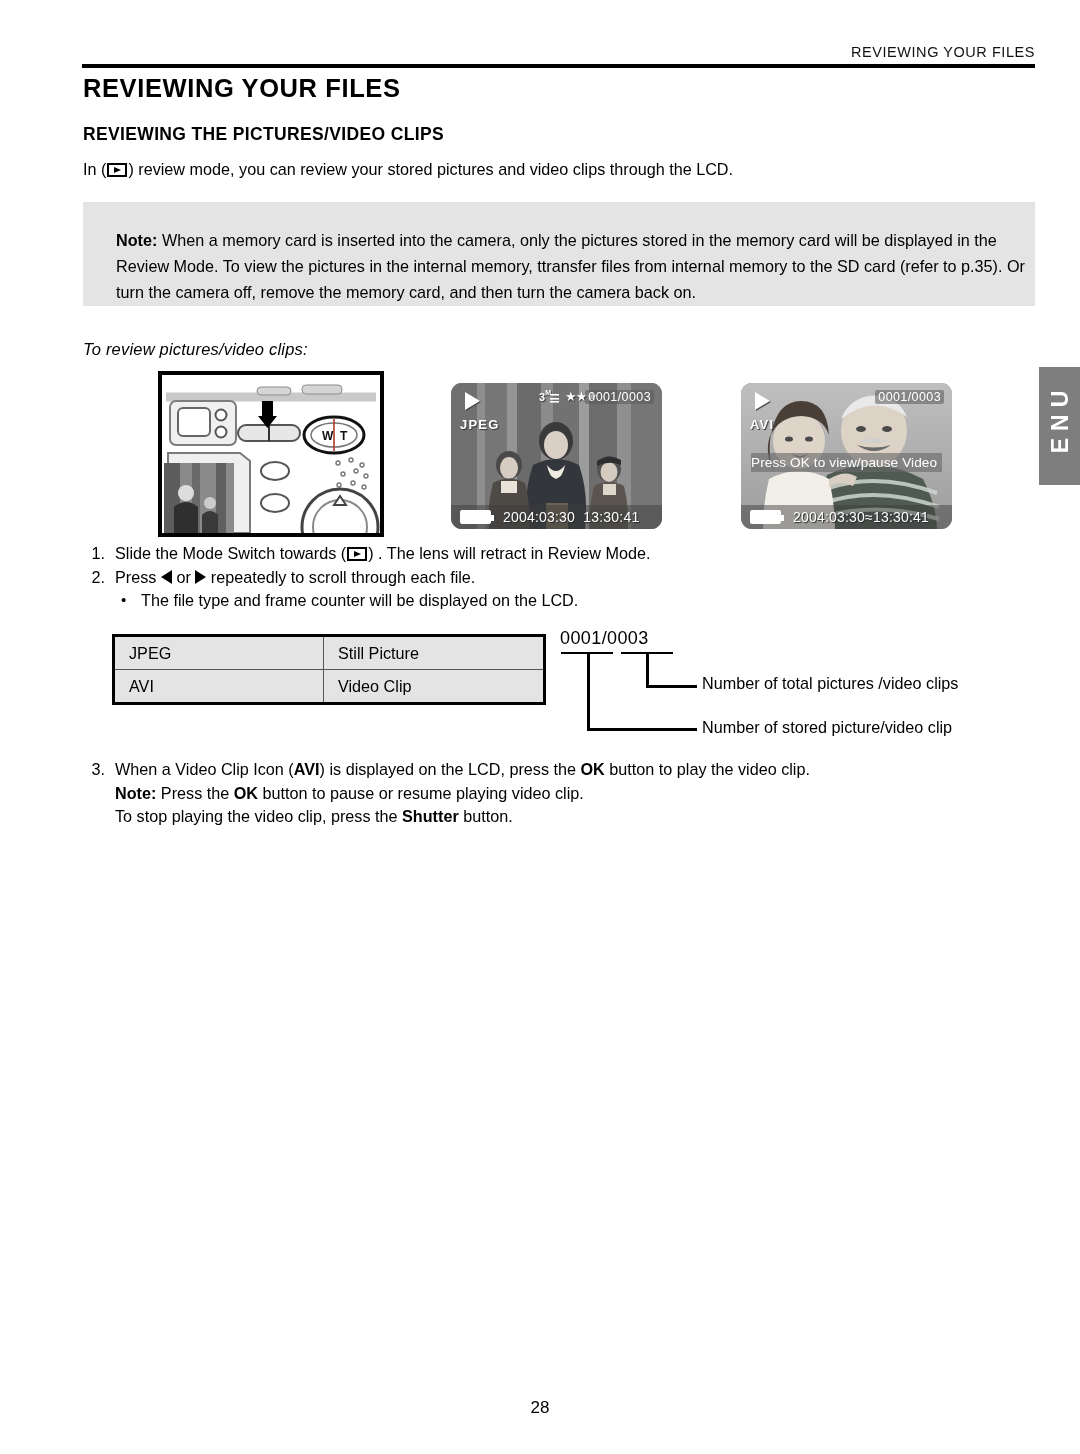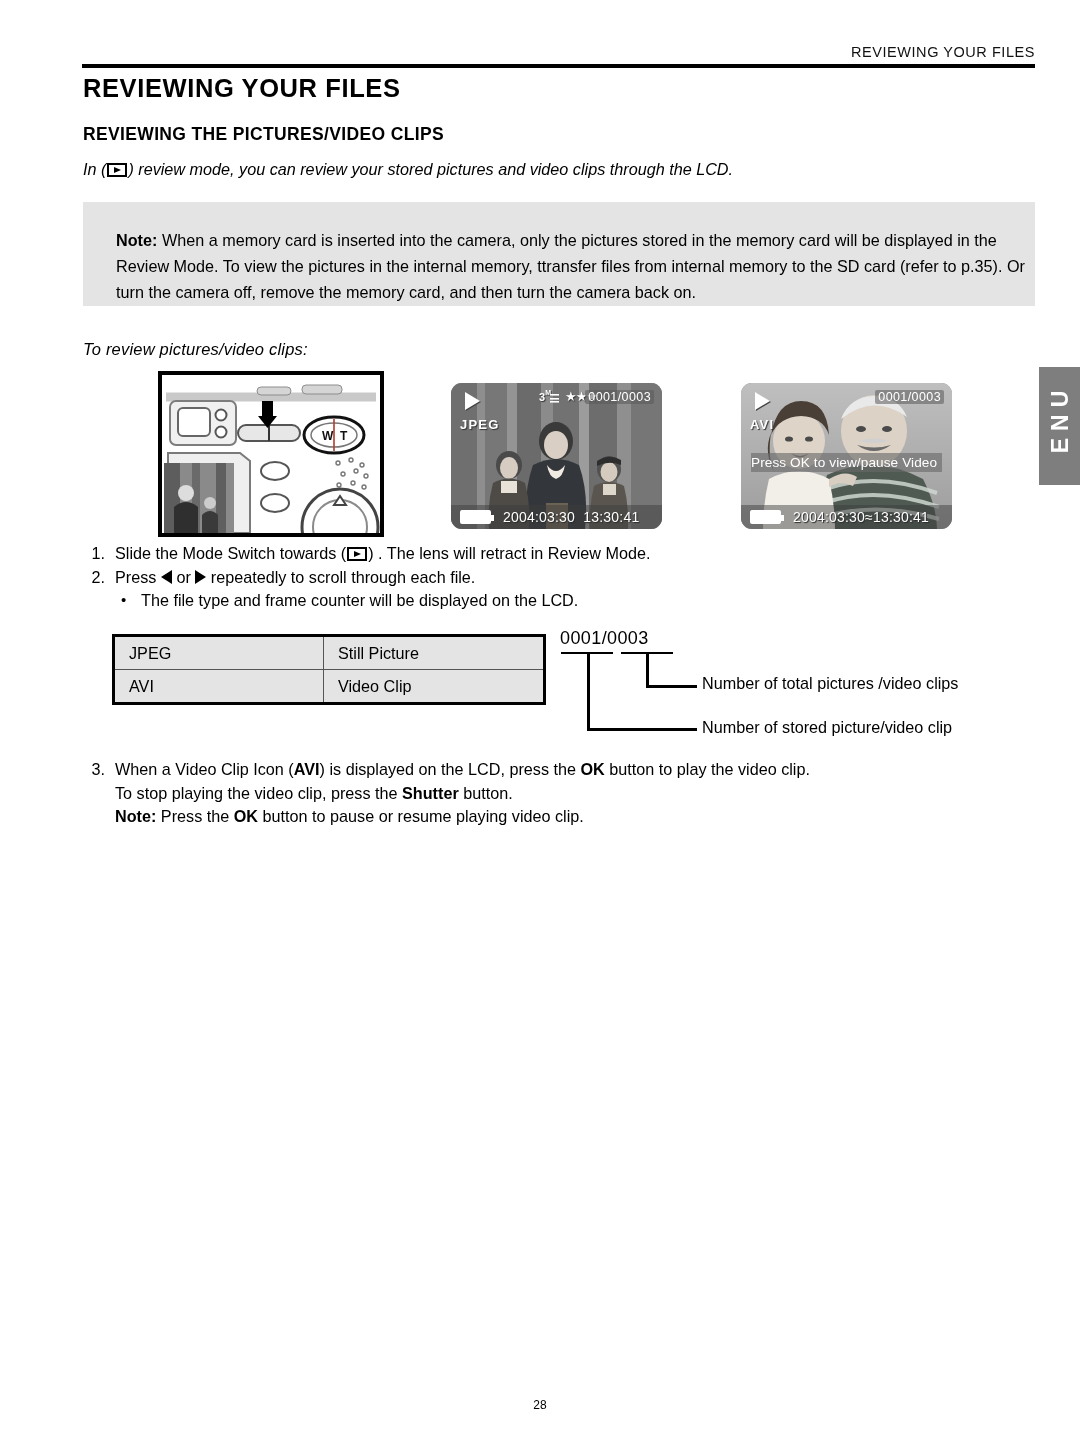--- a/index.html
+++ b/index.html
@@ -32,21 +32,21 @@
   .h1{
     position:absolute;left:83px;top:74px;
     font-size:25.5px;font-weight:bold;letter-spacing:.6px;
   }
   .h2{
     position:absolute;left:83px;top:124px;
     font-size:17.5px;font-weight:bold;letter-spacing:.35px;
   }
   .intro{
     position:absolute;left:83px;top:159px;width:900px;
-    font-size:16.2px;line-height:20px;font-style:italic;
+    font-size:16.2px;line-height:20px;
   }
 
   
   .play-box{
     display:inline-block;width:20px;height:14px;
     border:2px solid #000;position:relative;vertical-align:-2px;
     margin:0 1px;background:#fff;box-sizing:border-box;
   }
   .play-box:before{
     content:"";position:absolute;left:5px;top:2px;
@@ -186,21 +186,21 @@
   .enutab span{
     position:absolute;left:-38px;top:38px;width:118px;
     transform:rotate(-90deg);
     color:#fff;font-size:23px;font-weight:bold;letter-spacing:7px;
     text-align:center;
   }
 
   
   .pageno{
     position:absolute;left:0;top:1398px;width:1080px;text-align:center;
-    font-size:12px;
+    font-size:17px;
   }
 </style>
 </head>
 <body>
 
 <div class="page">
 
   <div class="runhead">REVIEWING YOUR FILES</div>
   <div class="headrule"></div>
 
@@ -413,22 +413,22 @@
     <div class="co-h1"></div>
     <div class="co-t1">Number of total pictures /video clips</div>
     <div class="co-t2">Number of stored picture/video clip</div>
   </div>
 
   <div class="tail">
     <p class="step">
       <span class="num">3.</span><span>When a Video Clip Icon (</span><b>AVI</b><span>) is displayed on the LCD, press the </span><b>OK</b><span> button to play the video clip.</span>
     </p>
     <p class="step">
+      <b>Note:</b><span> Press the </span><b>OK</b><span> button to pause or resume playing video clip.</span>
+    </p>
+    <p class="step">
       <span>To stop playing the video clip, press the </span><b>Shutter</b><span> button.</span>
     </p>
-    <p class="step">
-      <b>Note:</b><span> Press the </span><b>OK</b><span> button to pause or resume playing video clip.</span>
-    </p>
   </div>
 
   <div class="pageno">28</div>
 
 </div>
 
 </body></html>

